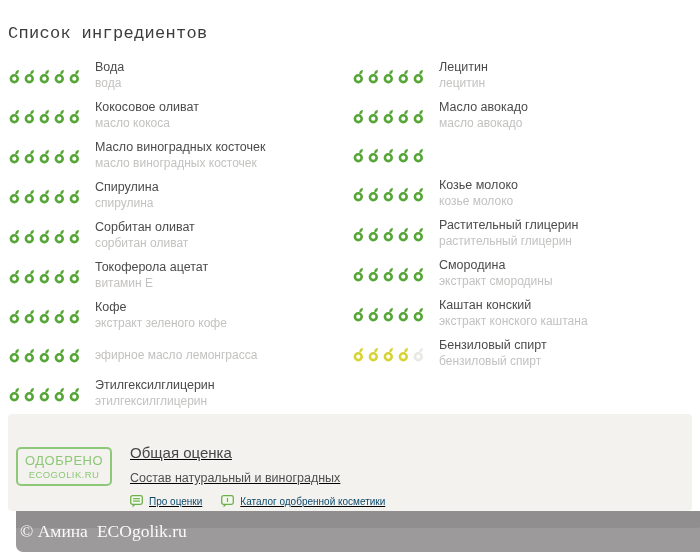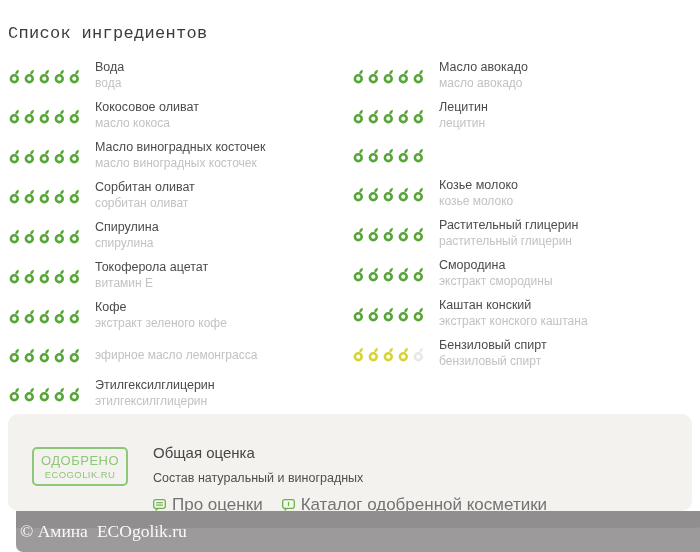--- a/index.html
+++ b/index.html
@@ -17,35 +17,35 @@
   .rating{display:flex;gap:1px;width:72px;flex:0 0 72px;padding-top:3px;}
   .apple{display:inline-flex;line-height:0;}
   .apple.green{color:var(--rating-green,#56a637);}
   .apple.yellow{color:var(--rating-yellow,#d8d334);}
   .apple.empty{color:var(--rating-empty,#e8e8e4);}
   .names{margin-left:15px;}
   .ing-name{font-size:12.5px;font-weight:500;color:#4b4b4b;line-height:14px;cursor:pointer;}
   .ing-sub{font-size:12px;color:#c3c2c0;line-height:13px;margin-top:3px;}
   .summary{
     position:absolute;left:8px;top:414px;width:684px;height:97px;box-sizing:border-box;
-    background:var(--panel-bg,#f4f2ee);border-radius:10px;
-    display:flex;align-items:flex-start;padding:30px 0 0 24px;gap:19px;
+    background:var(--panel-bg,#f4f2ee);border-radius:4px;
+    display:flex;align-items:flex-start;padding:30px 0 0 8px;
   }
   .badge{
     margin-top:3px;width:84px;padding:5px 4px 4px 4px;text-align:center;
     border:2px solid var(--badge-green,#8cc877);border-radius:5px;color:var(--badge-green,#8cc877);
   }
   .badge-l1{font-size:13px;font-weight:500;letter-spacing:.5px;line-height:14px;}
   .badge-l2{font-size:9.5px;font-weight:500;letter-spacing:.4px;line-height:11px;margin-top:1px;}
-  .summary-text{margin-left:6px;}
+  .summary-text{margin-left:18px;text-decoration:underline;}
   .summary-title{font-size:15px;font-weight:500;color:#474747;line-height:18px;}
   .summary-verdict{font-size:12.5px;color:#4f4f4f;margin-top:9px;line-height:15px;}
   .links{display:flex;gap:19px;margin-top:9px;align-items:center;}
   .link{display:flex;align-items:center;gap:6px;cursor:pointer;}
-  .link-label{font-size:17px;color:#737373;}
+  .link-label{font-size:10px;color:#0c4a6e;}
   .link-icon{display:inline-flex;line-height:0;color:var(--link-green,#6db04b);}
   .footer{
     position:absolute;left:16px;top:511px;width:700px;height:41px;
     background:var(--footer-bg,#9c9a9a);
     border-radius:7px;
   }
   .footer-strip{
     position:absolute;top:0;left:0;width:692px;height:17px;
     background:var(--footer-strip,#908e8e);border-radius:0 0 12px 0;
   }
@@ -205,20 +205,58 @@
               </svg>
             </span>
             <span class="apple green">
               <svg width="14" height="15" viewBox="0 0 14 15" aria-hidden="true">
                 <path d="M7.4 5.4 C6.8 3.0 8.1 1.3 10.7 0.7 C11.2 3.3 9.9 5.0 7.5 5.4 Z" fill="currentColor"></path>
                 <circle cx="6.3" cy="9.7" r="3.4" fill="none" stroke="currentColor" stroke-width="2.6"></circle>
               </svg>
             </span>
           </div>
           <div class="names">
+            <div class="ing-name">Спирулина</div>
+            <div class="ing-sub">спирулина</div>
+          </div>
+        </div>
+        <div class="row">
+          <div class="rating">
+            <span class="apple green">
+              <svg width="14" height="15" viewBox="0 0 14 15" aria-hidden="true">
+                <path d="M7.4 5.4 C6.8 3.0 8.1 1.3 10.7 0.7 C11.2 3.3 9.9 5.0 7.5 5.4 Z" fill="currentColor"></path>
+                <circle cx="6.3" cy="9.7" r="3.4" fill="none" stroke="currentColor" stroke-width="2.6"></circle>
+              </svg>
+            </span>
+            <span class="apple green">
+              <svg width="14" height="15" viewBox="0 0 14 15" aria-hidden="true">
+                <path d="M7.4 5.4 C6.8 3.0 8.1 1.3 10.7 0.7 C11.2 3.3 9.9 5.0 7.5 5.4 Z" fill="currentColor"></path>
+                <circle cx="6.3" cy="9.7" r="3.4" fill="none" stroke="currentColor" stroke-width="2.6"></circle>
+              </svg>
+            </span>
+            <span class="apple green">
+              <svg width="14" height="15" viewBox="0 0 14 15" aria-hidden="true">
+                <path d="M7.4 5.4 C6.8 3.0 8.1 1.3 10.7 0.7 C11.2 3.3 9.9 5.0 7.5 5.4 Z" fill="currentColor"></path>
+                <circle cx="6.3" cy="9.7" r="3.4" fill="none" stroke="currentColor" stroke-width="2.6"></circle>
+              </svg>
+            </span>
+            <span class="apple green">
+              <svg width="14" height="15" viewBox="0 0 14 15" aria-hidden="true">
+                <path d="M7.4 5.4 C6.8 3.0 8.1 1.3 10.7 0.7 C11.2 3.3 9.9 5.0 7.5 5.4 Z" fill="currentColor"></path>
+                <circle cx="6.3" cy="9.7" r="3.4" fill="none" stroke="currentColor" stroke-width="2.6"></circle>
+              </svg>
+            </span>
+            <span class="apple green">
+              <svg width="14" height="15" viewBox="0 0 14 15" aria-hidden="true">
+                <path d="M7.4 5.4 C6.8 3.0 8.1 1.3 10.7 0.7 C11.2 3.3 9.9 5.0 7.5 5.4 Z" fill="currentColor"></path>
+                <circle cx="6.3" cy="9.7" r="3.4" fill="none" stroke="currentColor" stroke-width="2.6"></circle>
+              </svg>
+            </span>
+          </div>
+          <div class="names">
             <div class="ing-name">Сорбитан оливат</div>
             <div class="ing-sub">сорбитан оливат</div>
           </div>
         </div>
         <div class="row">
           <div class="rating">
             <span class="apple green">
               <svg width="14" height="15" viewBox="0 0 14 15" aria-hidden="true">
                 <path d="M7.4 5.4 C6.8 3.0 8.1 1.3 10.7 0.7 C11.2 3.3 9.9 5.0 7.5 5.4 Z" fill="currentColor"></path>
                 <circle cx="6.3" cy="9.7" r="3.4" fill="none" stroke="currentColor" stroke-width="2.6"></circle>
@@ -243,58 +281,20 @@
               </svg>
             </span>
             <span class="apple green">
               <svg width="14" height="15" viewBox="0 0 14 15" aria-hidden="true">
                 <path d="M7.4 5.4 C6.8 3.0 8.1 1.3 10.7 0.7 C11.2 3.3 9.9 5.0 7.5 5.4 Z" fill="currentColor"></path>
                 <circle cx="6.3" cy="9.7" r="3.4" fill="none" stroke="currentColor" stroke-width="2.6"></circle>
               </svg>
             </span>
           </div>
           <div class="names">
-            <div class="ing-name">Спирулина</div>
-            <div class="ing-sub">спирулина</div>
-          </div>
-        </div>
-        <div class="row">
-          <div class="rating">
-            <span class="apple green">
-              <svg width="14" height="15" viewBox="0 0 14 15" aria-hidden="true">
-                <path d="M7.4 5.4 C6.8 3.0 8.1 1.3 10.7 0.7 C11.2 3.3 9.9 5.0 7.5 5.4 Z" fill="currentColor"></path>
-                <circle cx="6.3" cy="9.7" r="3.4" fill="none" stroke="currentColor" stroke-width="2.6"></circle>
-              </svg>
-            </span>
-            <span class="apple green">
-              <svg width="14" height="15" viewBox="0 0 14 15" aria-hidden="true">
-                <path d="M7.4 5.4 C6.8 3.0 8.1 1.3 10.7 0.7 C11.2 3.3 9.9 5.0 7.5 5.4 Z" fill="currentColor"></path>
-                <circle cx="6.3" cy="9.7" r="3.4" fill="none" stroke="currentColor" stroke-width="2.6"></circle>
-              </svg>
-            </span>
-            <span class="apple green">
-              <svg width="14" height="15" viewBox="0 0 14 15" aria-hidden="true">
-                <path d="M7.4 5.4 C6.8 3.0 8.1 1.3 10.7 0.7 C11.2 3.3 9.9 5.0 7.5 5.4 Z" fill="currentColor"></path>
-                <circle cx="6.3" cy="9.7" r="3.4" fill="none" stroke="currentColor" stroke-width="2.6"></circle>
-              </svg>
-            </span>
-            <span class="apple green">
-              <svg width="14" height="15" viewBox="0 0 14 15" aria-hidden="true">
-                <path d="M7.4 5.4 C6.8 3.0 8.1 1.3 10.7 0.7 C11.2 3.3 9.9 5.0 7.5 5.4 Z" fill="currentColor"></path>
-                <circle cx="6.3" cy="9.7" r="3.4" fill="none" stroke="currentColor" stroke-width="2.6"></circle>
-              </svg>
-            </span>
-            <span class="apple green">
-              <svg width="14" height="15" viewBox="0 0 14 15" aria-hidden="true">
-                <path d="M7.4 5.4 C6.8 3.0 8.1 1.3 10.7 0.7 C11.2 3.3 9.9 5.0 7.5 5.4 Z" fill="currentColor"></path>
-                <circle cx="6.3" cy="9.7" r="3.4" fill="none" stroke="currentColor" stroke-width="2.6"></circle>
-              </svg>
-            </span>
-          </div>
-          <div class="names">
             <div class="ing-name">Токоферола ацетат</div>
             <div class="ing-sub">витамин Е</div>
           </div>
         </div>
         <div class="row">
           <div class="rating">
             <span class="apple green">
               <svg width="14" height="15" viewBox="0 0 14 15" aria-hidden="true">
                 <path d="M7.4 5.4 C6.8 3.0 8.1 1.3 10.7 0.7 C11.2 3.3 9.9 5.0 7.5 5.4 Z" fill="currentColor"></path>
                 <circle cx="6.3" cy="9.7" r="3.4" fill="none" stroke="currentColor" stroke-width="2.6"></circle>
@@ -434,60 +434,60 @@
               </svg>
             </span>
             <span class="apple green">
               <svg width="14" height="15" viewBox="0 0 14 15" aria-hidden="true">
                 <path d="M7.4 5.4 C6.8 3.0 8.1 1.3 10.7 0.7 C11.2 3.3 9.9 5.0 7.5 5.4 Z" fill="currentColor"></path>
                 <circle cx="6.3" cy="9.7" r="3.4" fill="none" stroke="currentColor" stroke-width="2.6"></circle>
               </svg>
             </span>
           </div>
           <div class="names">
+            <div class="ing-name">Лецитин</div>
+            <div class="ing-sub">лецитин</div>
+          </div>
+        </div>
+        <div class="row">
+          <div class="rating">
+            <span class="apple green">
+              <svg width="14" height="15" viewBox="0 0 14 15" aria-hidden="true">
+                <path d="M7.4 5.4 C6.8 3.0 8.1 1.3 10.7 0.7 C11.2 3.3 9.9 5.0 7.5 5.4 Z" fill="currentColor"></path>
+                <circle cx="6.3" cy="9.7" r="3.4" fill="none" stroke="currentColor" stroke-width="2.6"></circle>
+              </svg>
+            </span>
+            <span class="apple green">
+              <svg width="14" height="15" viewBox="0 0 14 15" aria-hidden="true">
+                <path d="M7.4 5.4 C6.8 3.0 8.1 1.3 10.7 0.7 C11.2 3.3 9.9 5.0 7.5 5.4 Z" fill="currentColor"></path>
+                <circle cx="6.3" cy="9.7" r="3.4" fill="none" stroke="currentColor" stroke-width="2.6"></circle>
+              </svg>
+            </span>
+            <span class="apple green">
+              <svg width="14" height="15" viewBox="0 0 14 15" aria-hidden="true">
+                <path d="M7.4 5.4 C6.8 3.0 8.1 1.3 10.7 0.7 C11.2 3.3 9.9 5.0 7.5 5.4 Z" fill="currentColor"></path>
+                <circle cx="6.3" cy="9.7" r="3.4" fill="none" stroke="currentColor" stroke-width="2.6"></circle>
+              </svg>
+            </span>
+            <span class="apple green">
+              <svg width="14" height="15" viewBox="0 0 14 15" aria-hidden="true">
+                <path d="M7.4 5.4 C6.8 3.0 8.1 1.3 10.7 0.7 C11.2 3.3 9.9 5.0 7.5 5.4 Z" fill="currentColor"></path>
+                <circle cx="6.3" cy="9.7" r="3.4" fill="none" stroke="currentColor" stroke-width="2.6"></circle>
+              </svg>
+            </span>
+            <span class="apple green">
+              <svg width="14" height="15" viewBox="0 0 14 15" aria-hidden="true">
+                <path d="M7.4 5.4 C6.8 3.0 8.1 1.3 10.7 0.7 C11.2 3.3 9.9 5.0 7.5 5.4 Z" fill="currentColor"></path>
+                <circle cx="6.3" cy="9.7" r="3.4" fill="none" stroke="currentColor" stroke-width="2.6"></circle>
+              </svg>
+            </span>
+          </div>
+          <div class="names">
             <div class="ing-name">Масло авокадо</div>
             <div class="ing-sub">масло авокадо</div>
-          </div>
-        </div>
-        <div class="row">
-          <div class="rating">
-            <span class="apple green">
-              <svg width="14" height="15" viewBox="0 0 14 15" aria-hidden="true">
-                <path d="M7.4 5.4 C6.8 3.0 8.1 1.3 10.7 0.7 C11.2 3.3 9.9 5.0 7.5 5.4 Z" fill="currentColor"></path>
-                <circle cx="6.3" cy="9.7" r="3.4" fill="none" stroke="currentColor" stroke-width="2.6"></circle>
-              </svg>
-            </span>
-            <span class="apple green">
-              <svg width="14" height="15" viewBox="0 0 14 15" aria-hidden="true">
-                <path d="M7.4 5.4 C6.8 3.0 8.1 1.3 10.7 0.7 C11.2 3.3 9.9 5.0 7.5 5.4 Z" fill="currentColor"></path>
-                <circle cx="6.3" cy="9.7" r="3.4" fill="none" stroke="currentColor" stroke-width="2.6"></circle>
-              </svg>
-            </span>
-            <span class="apple green">
-              <svg width="14" height="15" viewBox="0 0 14 15" aria-hidden="true">
-                <path d="M7.4 5.4 C6.8 3.0 8.1 1.3 10.7 0.7 C11.2 3.3 9.9 5.0 7.5 5.4 Z" fill="currentColor"></path>
-                <circle cx="6.3" cy="9.7" r="3.4" fill="none" stroke="currentColor" stroke-width="2.6"></circle>
-              </svg>
-            </span>
-            <span class="apple green">
-              <svg width="14" height="15" viewBox="0 0 14 15" aria-hidden="true">
-                <path d="M7.4 5.4 C6.8 3.0 8.1 1.3 10.7 0.7 C11.2 3.3 9.9 5.0 7.5 5.4 Z" fill="currentColor"></path>
-                <circle cx="6.3" cy="9.7" r="3.4" fill="none" stroke="currentColor" stroke-width="2.6"></circle>
-              </svg>
-            </span>
-            <span class="apple green">
-              <svg width="14" height="15" viewBox="0 0 14 15" aria-hidden="true">
-                <path d="M7.4 5.4 C6.8 3.0 8.1 1.3 10.7 0.7 C11.2 3.3 9.9 5.0 7.5 5.4 Z" fill="currentColor"></path>
-                <circle cx="6.3" cy="9.7" r="3.4" fill="none" stroke="currentColor" stroke-width="2.6"></circle>
-              </svg>
-            </span>
-          </div>
-          <div class="names">
-            <div class="ing-name">Лецитин</div>
-            <div class="ing-sub">лецитин</div>
           </div>
         </div>
         <div class="row">
           <div class="rating">
             <span class="apple green">
               <svg width="14" height="15" viewBox="0 0 14 15" aria-hidden="true">
                 <path d="M7.4 5.4 C6.8 3.0 8.1 1.3 10.7 0.7 C11.2 3.3 9.9 5.0 7.5 5.4 Z" fill="currentColor"></path>
                 <circle cx="6.3" cy="9.7" r="3.4" fill="none" stroke="currentColor" stroke-width="2.6"></circle>
               </svg>
             </span>

